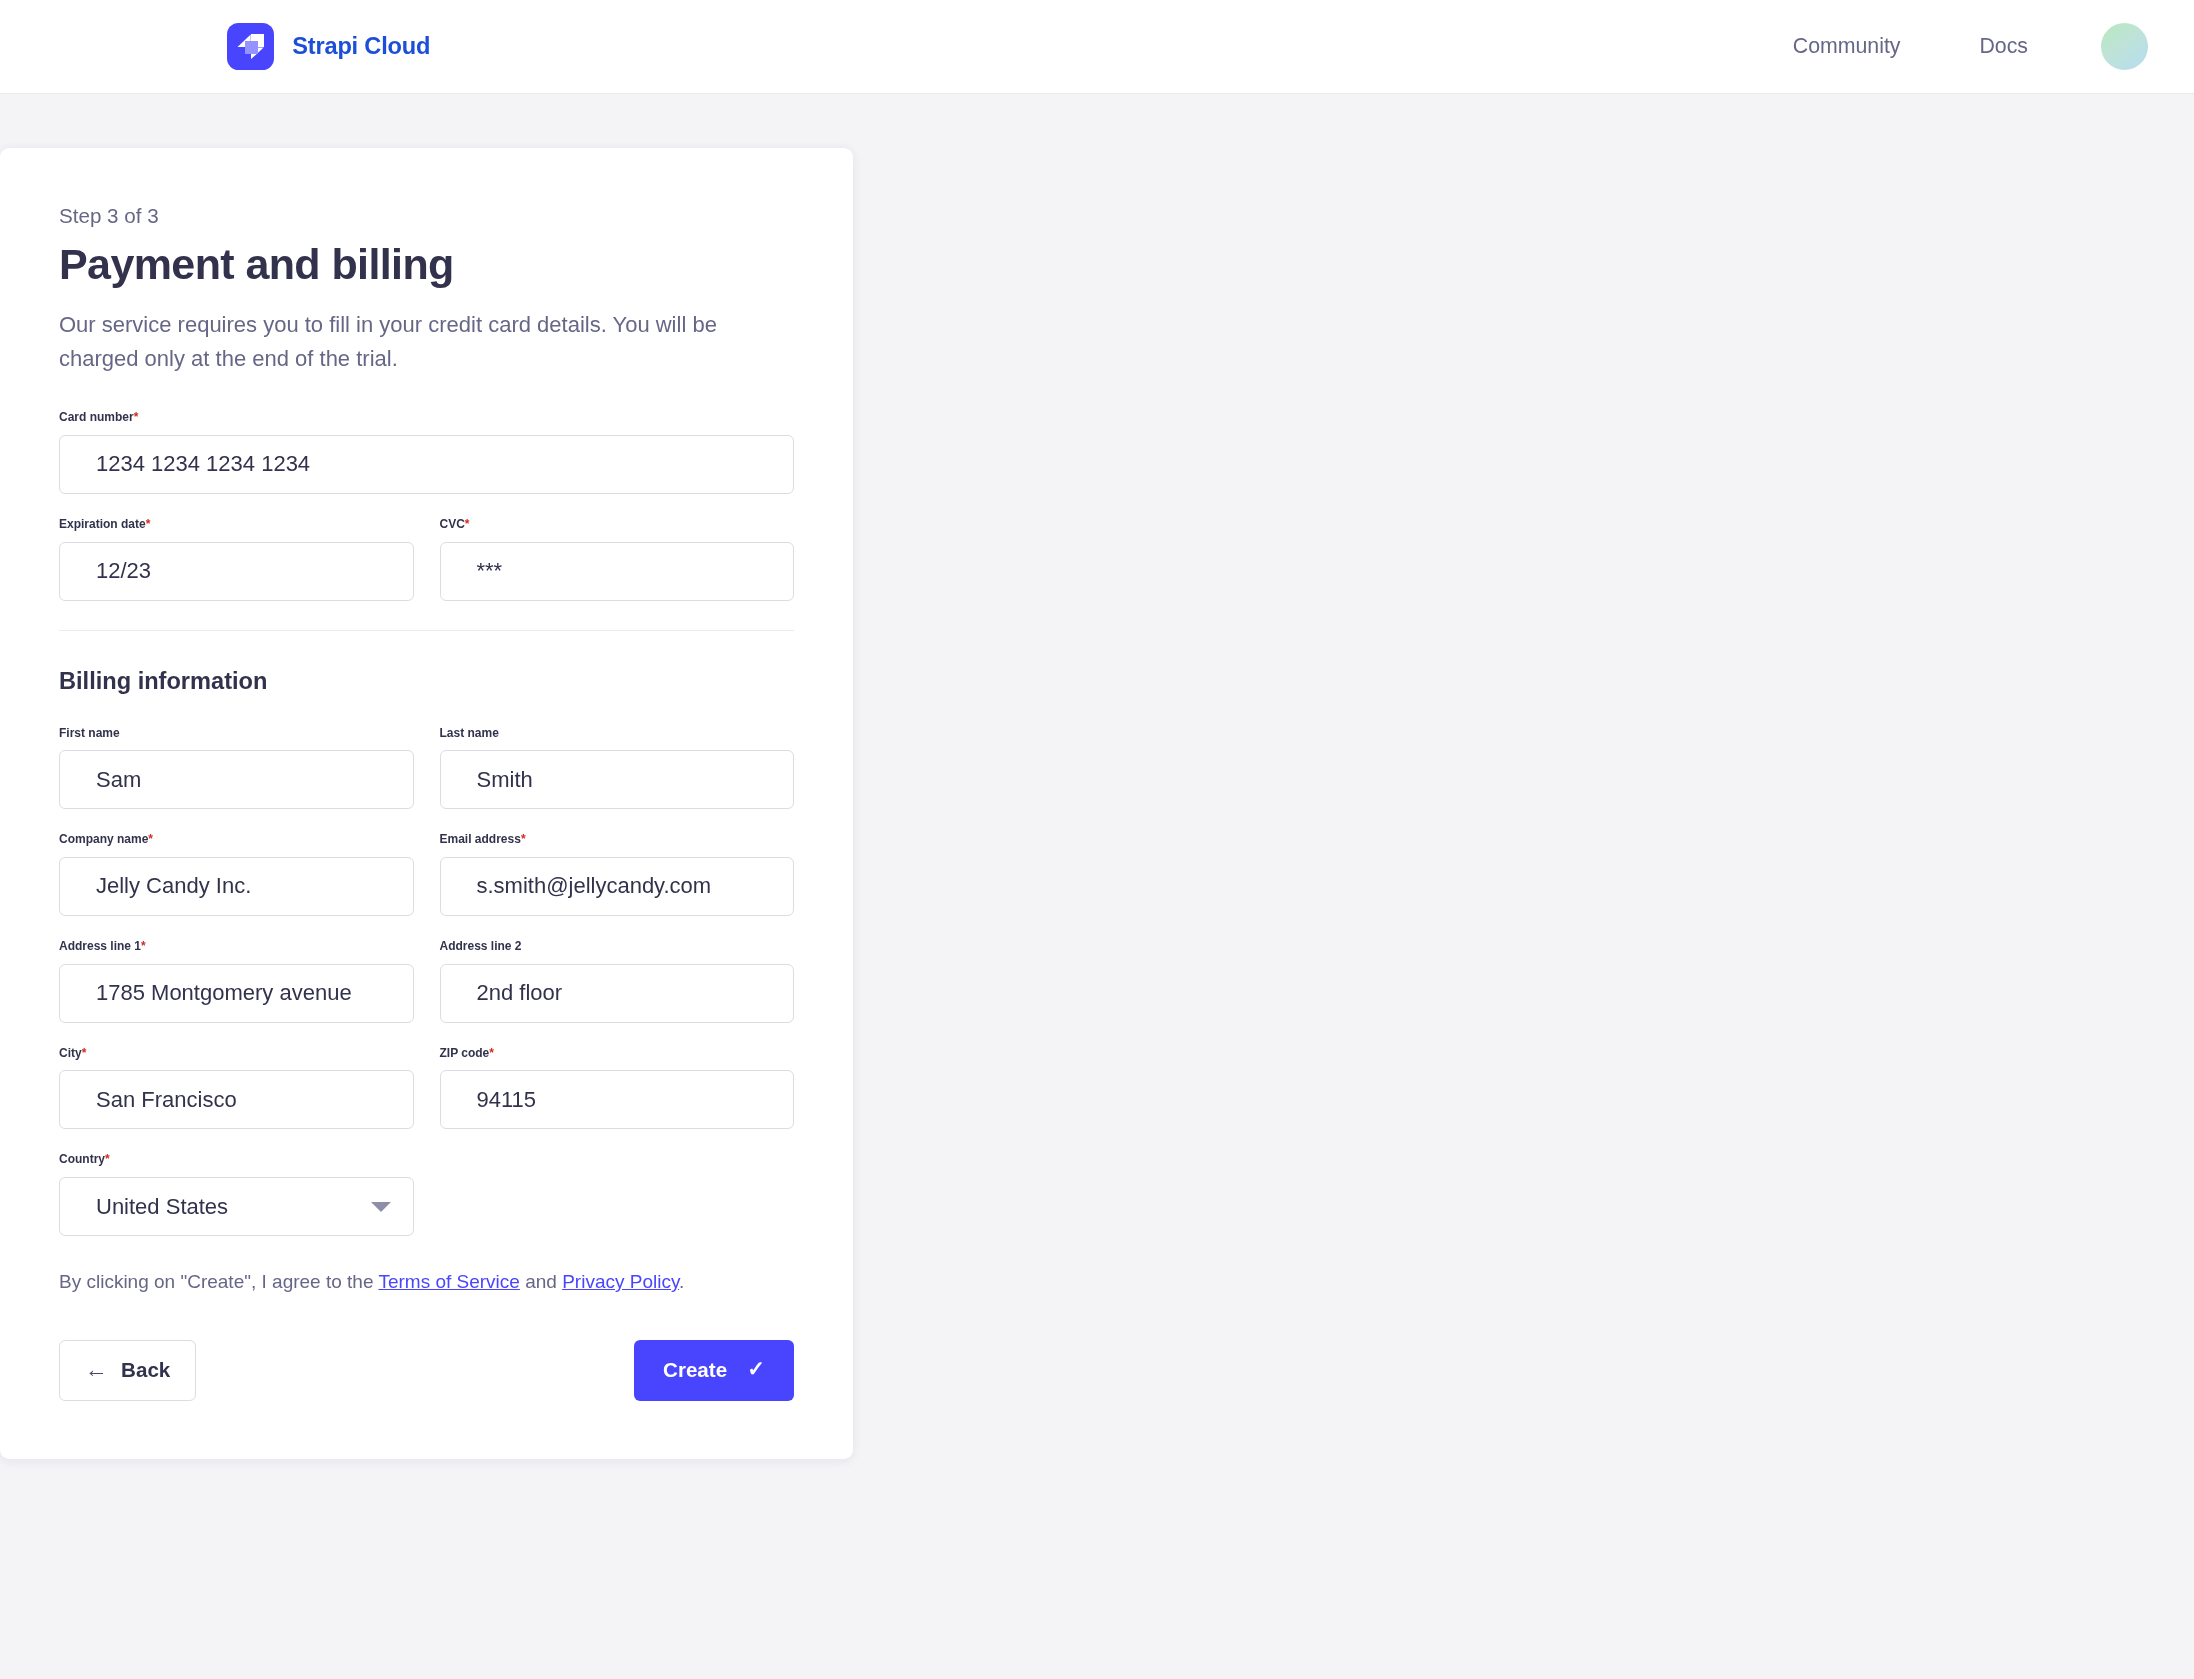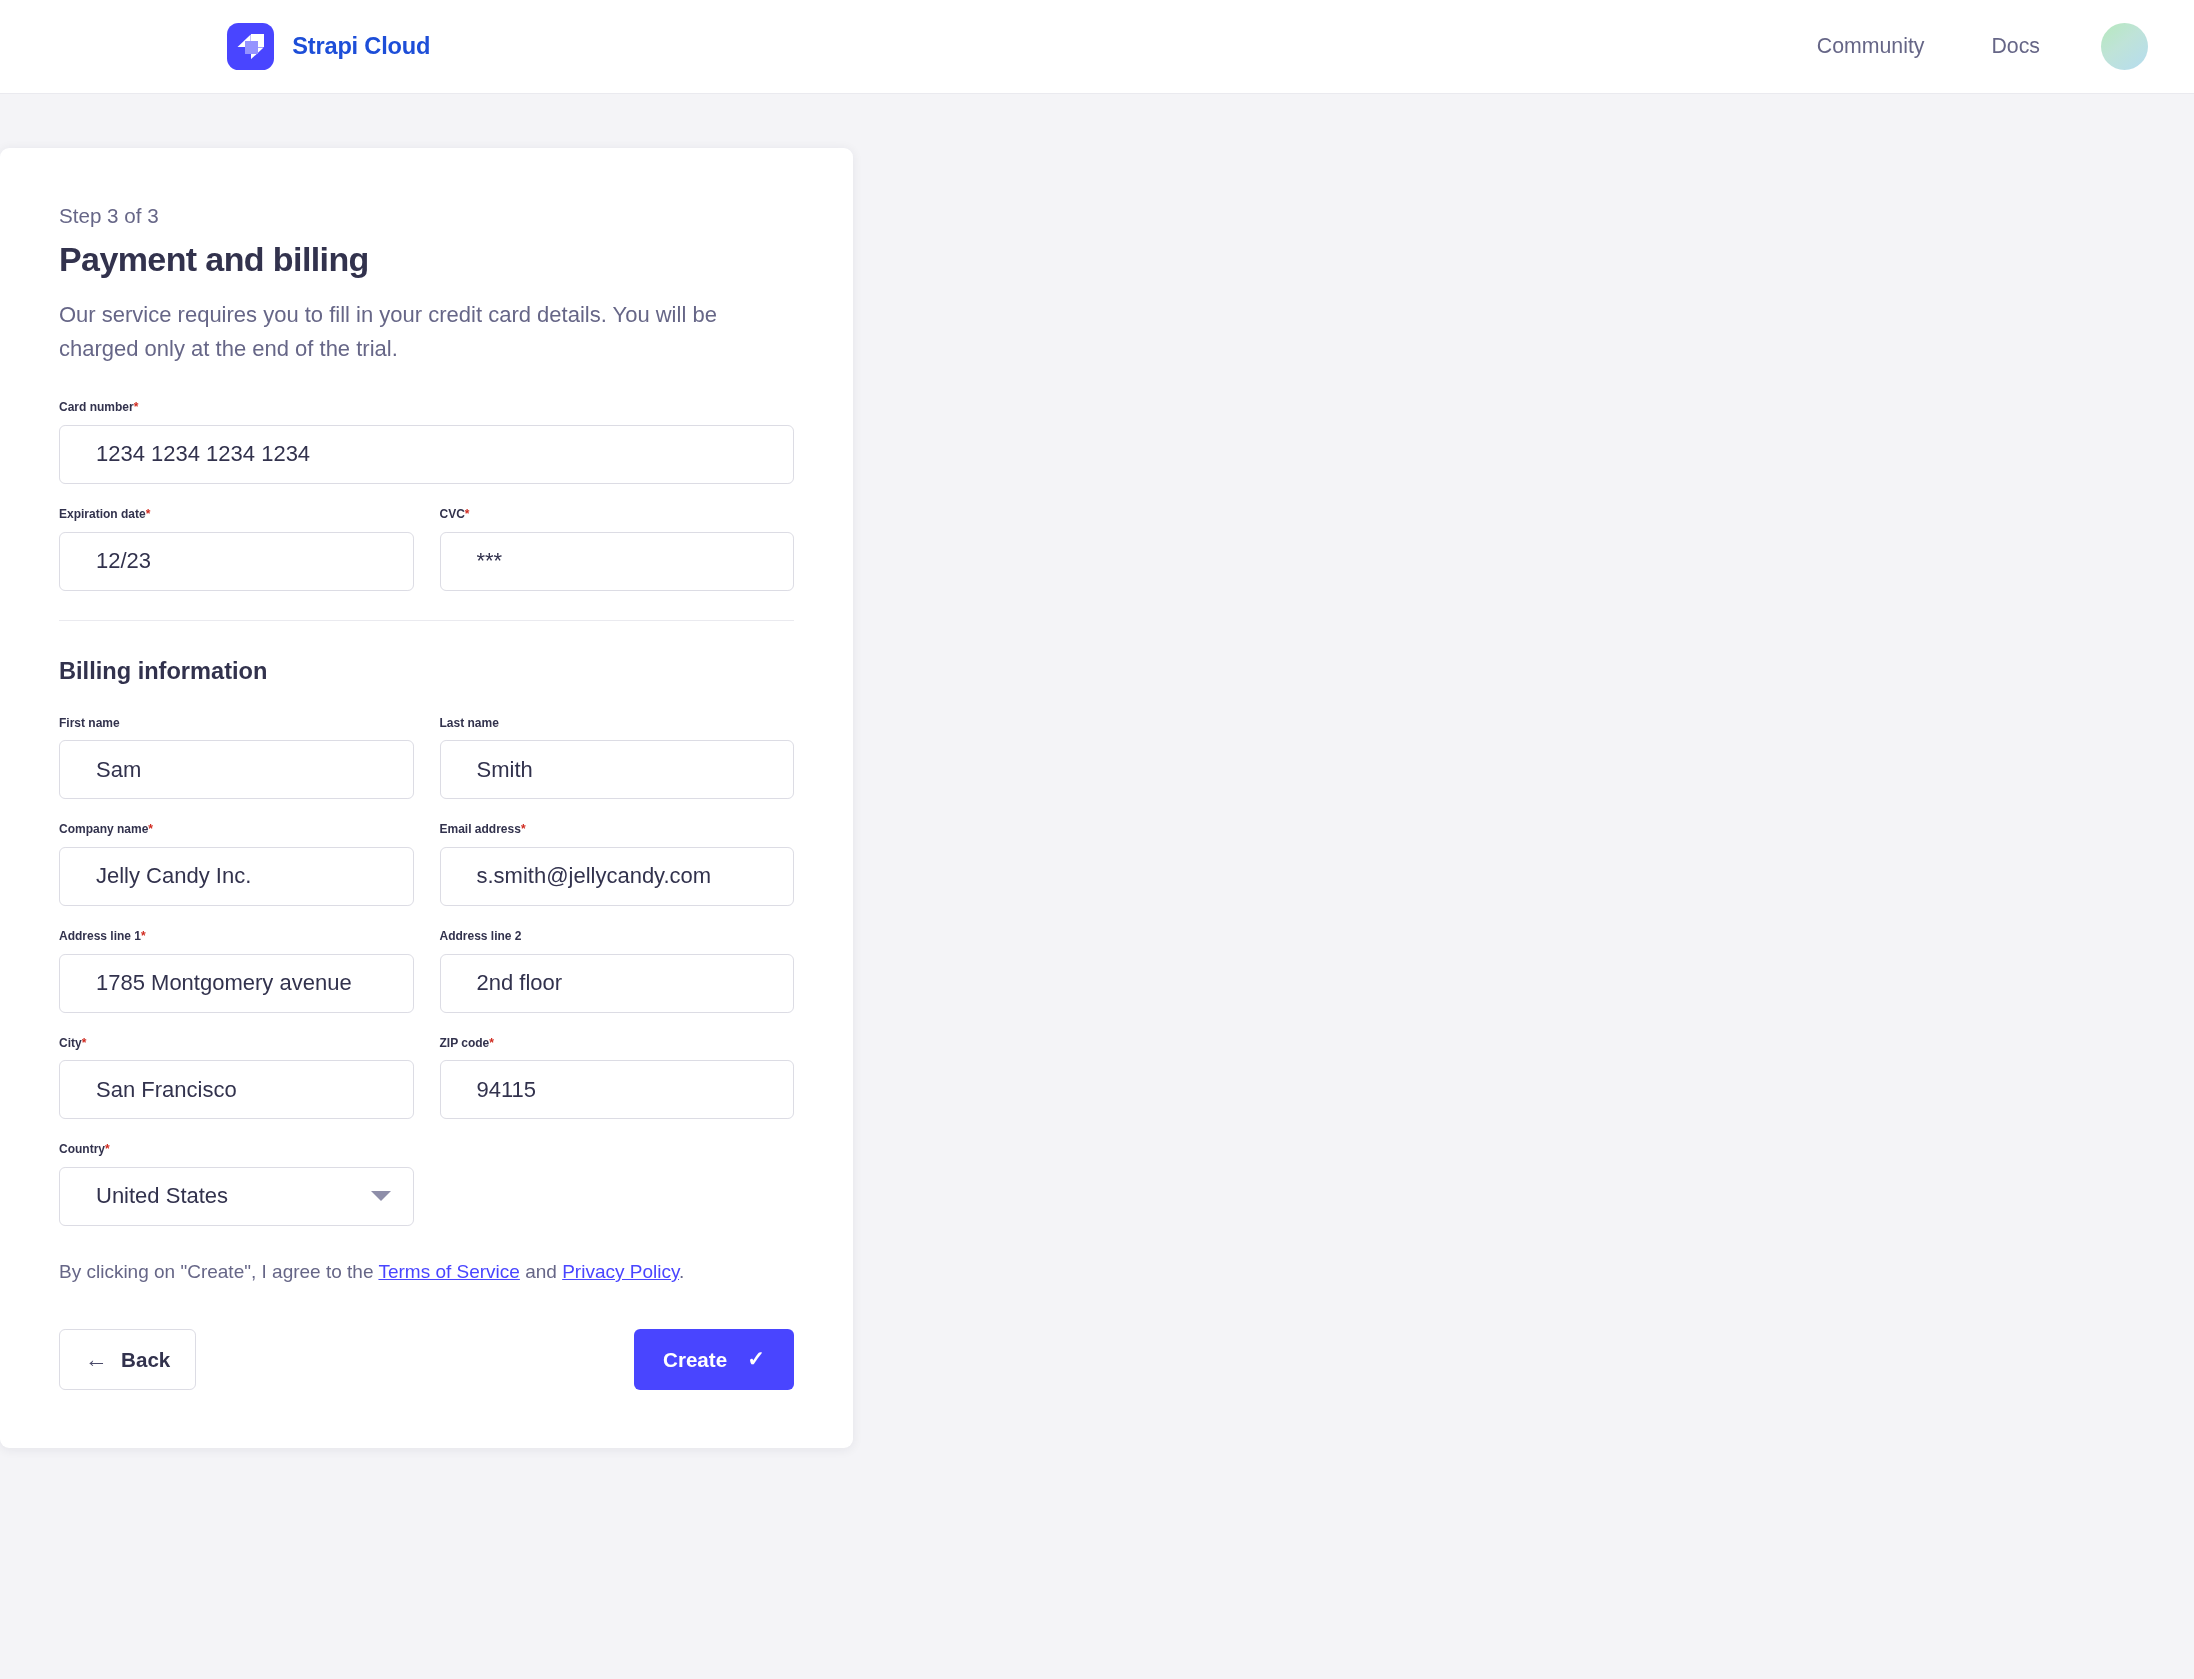--- a/index.html
+++ b/index.html
@@ -73,21 +73,21 @@
     font-size: 23.6px;
     font-weight: bold;
     color: #1d4ed8;
     letter-spacing: -0.2px;
   }
 
   .topnav {
     margin-left: auto;
     display: flex;
     align-items: center;
-    gap: 0;
+    gap: 12px;
   }
   .nav-link {
     font-size: 21.3px;
     color: #666687;
     text-decoration: none;
     padding: 7.6px 0;
     margin-right: 67px;
     white-space: nowrap;
   }
   .nav-link:last-of-type { margin-right: 61px; }
@@ -114,21 +114,21 @@
     padding: 56px 59px 58px 59px;
   }
 
   .step-label {
     font-size: 20.6px;
     color: #666687;
     margin-bottom: 12.2px;
   }
 
   .card-title {
-    font-size: 34px;
+    font-size: 43px;
     font-weight: bold;
     color: #32324d;
     letter-spacing: -0.6px;
     line-height: 1.12;
     margin-bottom: 20px;
   }
 
   .card-subtitle {
     font-size: 22px;
     color: #666687;

